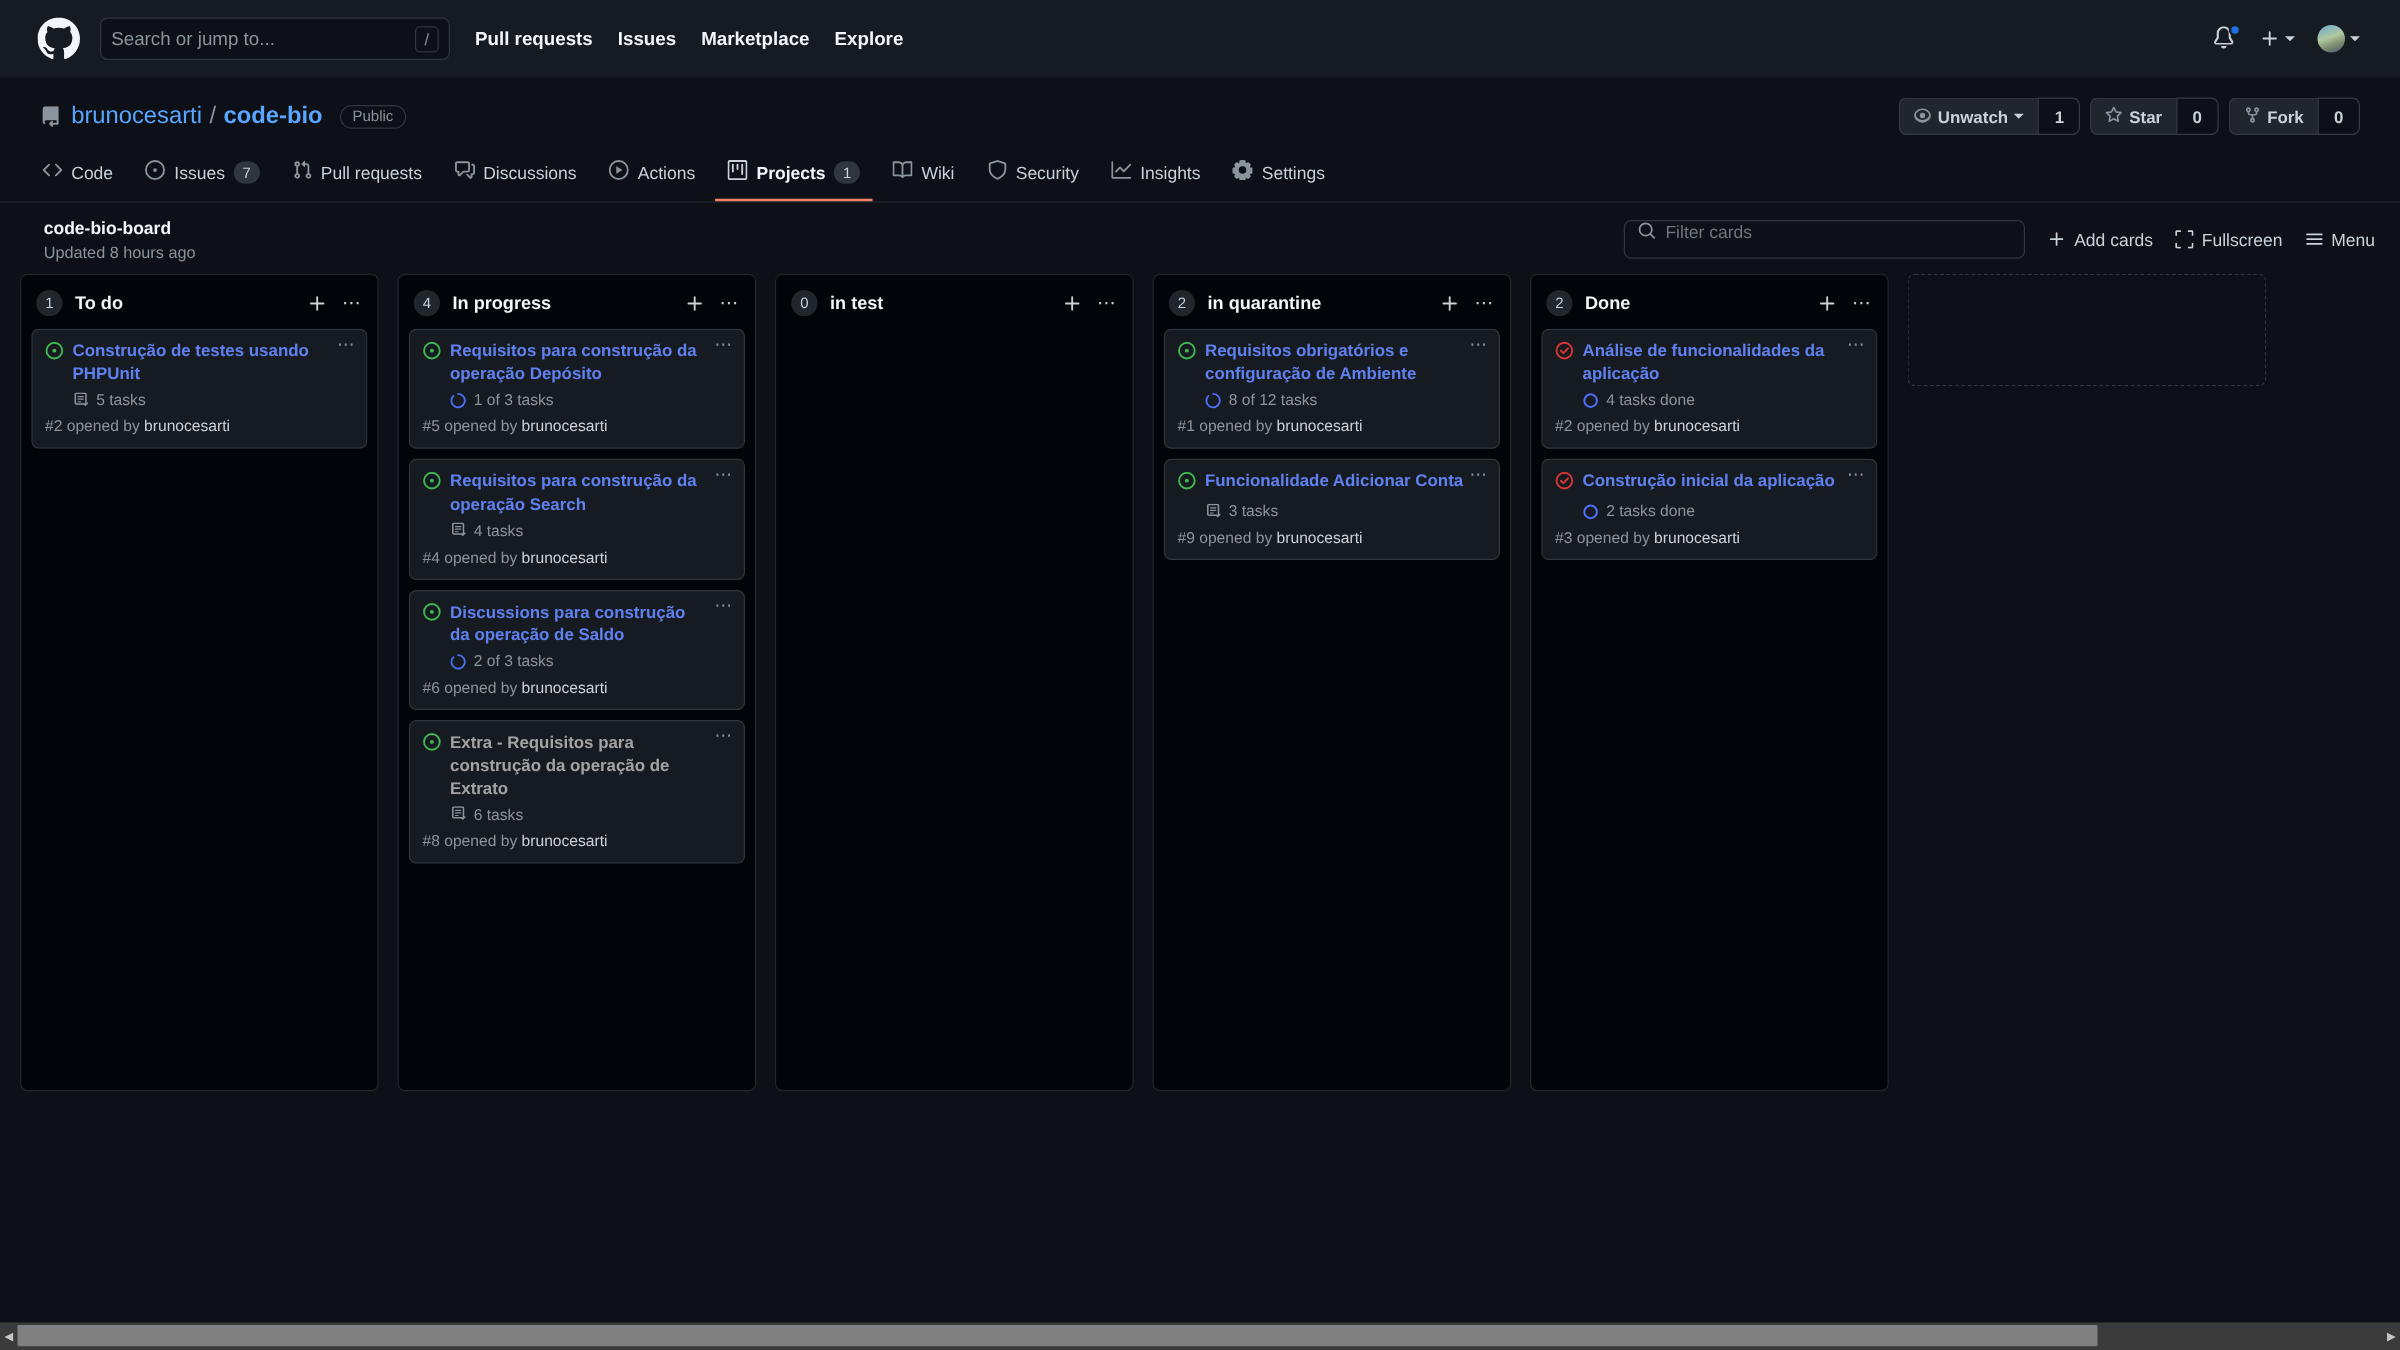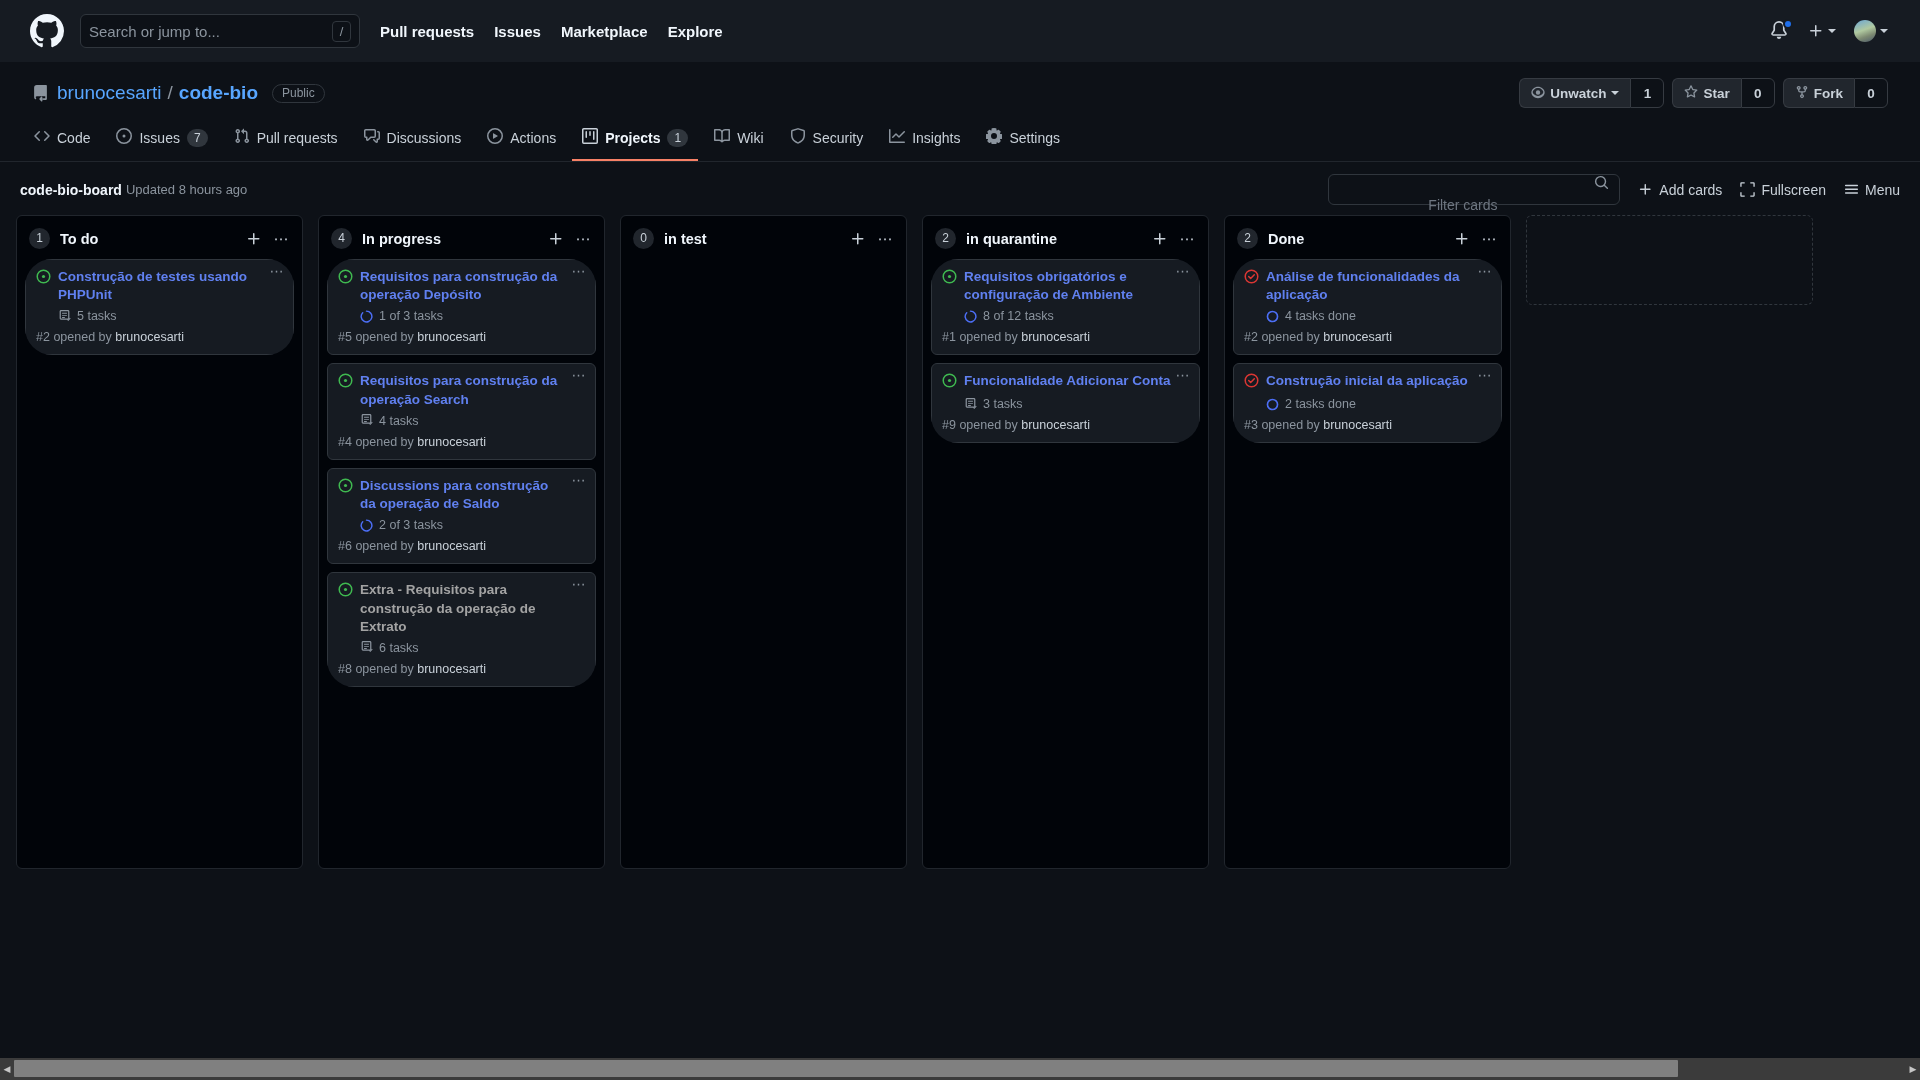--- a/index.html
+++ b/index.html
@@ -109,28 +109,28 @@
     background: #30363d; color: #c9d1d9;
     border-radius: 2em; font-size: 12px; font-weight: 500;
     padding: 1px 7px; line-height: 16px;
   }
 
   
   .project-bar {
     display: flex; align-items: center;
     padding: 12px 20px 10px 20px;
   }
-  .project-meta { display: flex; flex-direction: row; gap: 4px; }
+  .project-meta { display: flex; flex-direction: column; gap: 4px; margin-left: 15px; }
   .project-title { font-size: 14px; font-weight: 600; color: #f0f6fc; }
   .project-updated { font-size: 13px; color: #8b949e; }
   .project-tools { margin-left: auto; display: flex; align-items: center; gap: 18px; }
   .filter-box {
-    width: 292px; height: 31px;
+    width: 321px; height: 31px;
     background: #0d1117; border: 1px solid #30363d; border-radius: 6px;
-    display: flex; align-items: flex-end; gap: 7px; padding: 0 10px; flex-direction: column;
+    display: flex; align-items: flex-start; gap: 7px; padding: 0 10px;
   }
   .filter-box input {
     flex: 1; background: transparent; border: none; outline: none;
     color: #c9d1d9; font-size: 14px; font-family: inherit;
   }
   .filter-box input::placeholder { color: #6e7681; }
   .tool-btn {
     display: flex; gap: 6px;
     color: #c9d1d9; font-size: 14px; background: none; border: none;
     cursor: pointer; font-family: inherit;
@@ -158,21 +158,21 @@
   .col-count {
     background: #21262d; color: #c9d1d9;
     border-radius: 2em; font-size: 12px;
     min-width: 21px; height: 21px; line-height: 21px; text-align: center;
     padding: 0 6px; flex: none;
   }
   .col-name { font-size: 14.5px; font-weight: 600; color: #f0f6fc; }
   .col-actions { margin-left: auto; display: flex; align-items: center; gap: 12px; color: #c9d1d9; }
   .icon-btn { background: none; border: none; color: #c9d1d9; cursor: pointer; display: flex; align-items: center; padding: 0; }
   .ellipsis { letter-spacing: 1.5px; font-size: 15px; line-height: 10px; }
-  .col-cards { display: flex; flex-direction: column; gap: 8px; overflow: hidden; border-radius: 27px; }
+  .col-cards { display: flex; flex-direction: column; gap: 8px; overflow: hidden; }
 
   .card {
     background: #161b22;
     border: 1px solid #30363d;
     border-radius: 6px;
     padding: 8px 10px 10px 10px;
     position: relative;
   }
   .card-top { display: flex; gap: 7px; align-items: flex-start; }
   .card-state-icon { flex: none; margin-top: 1px; }

